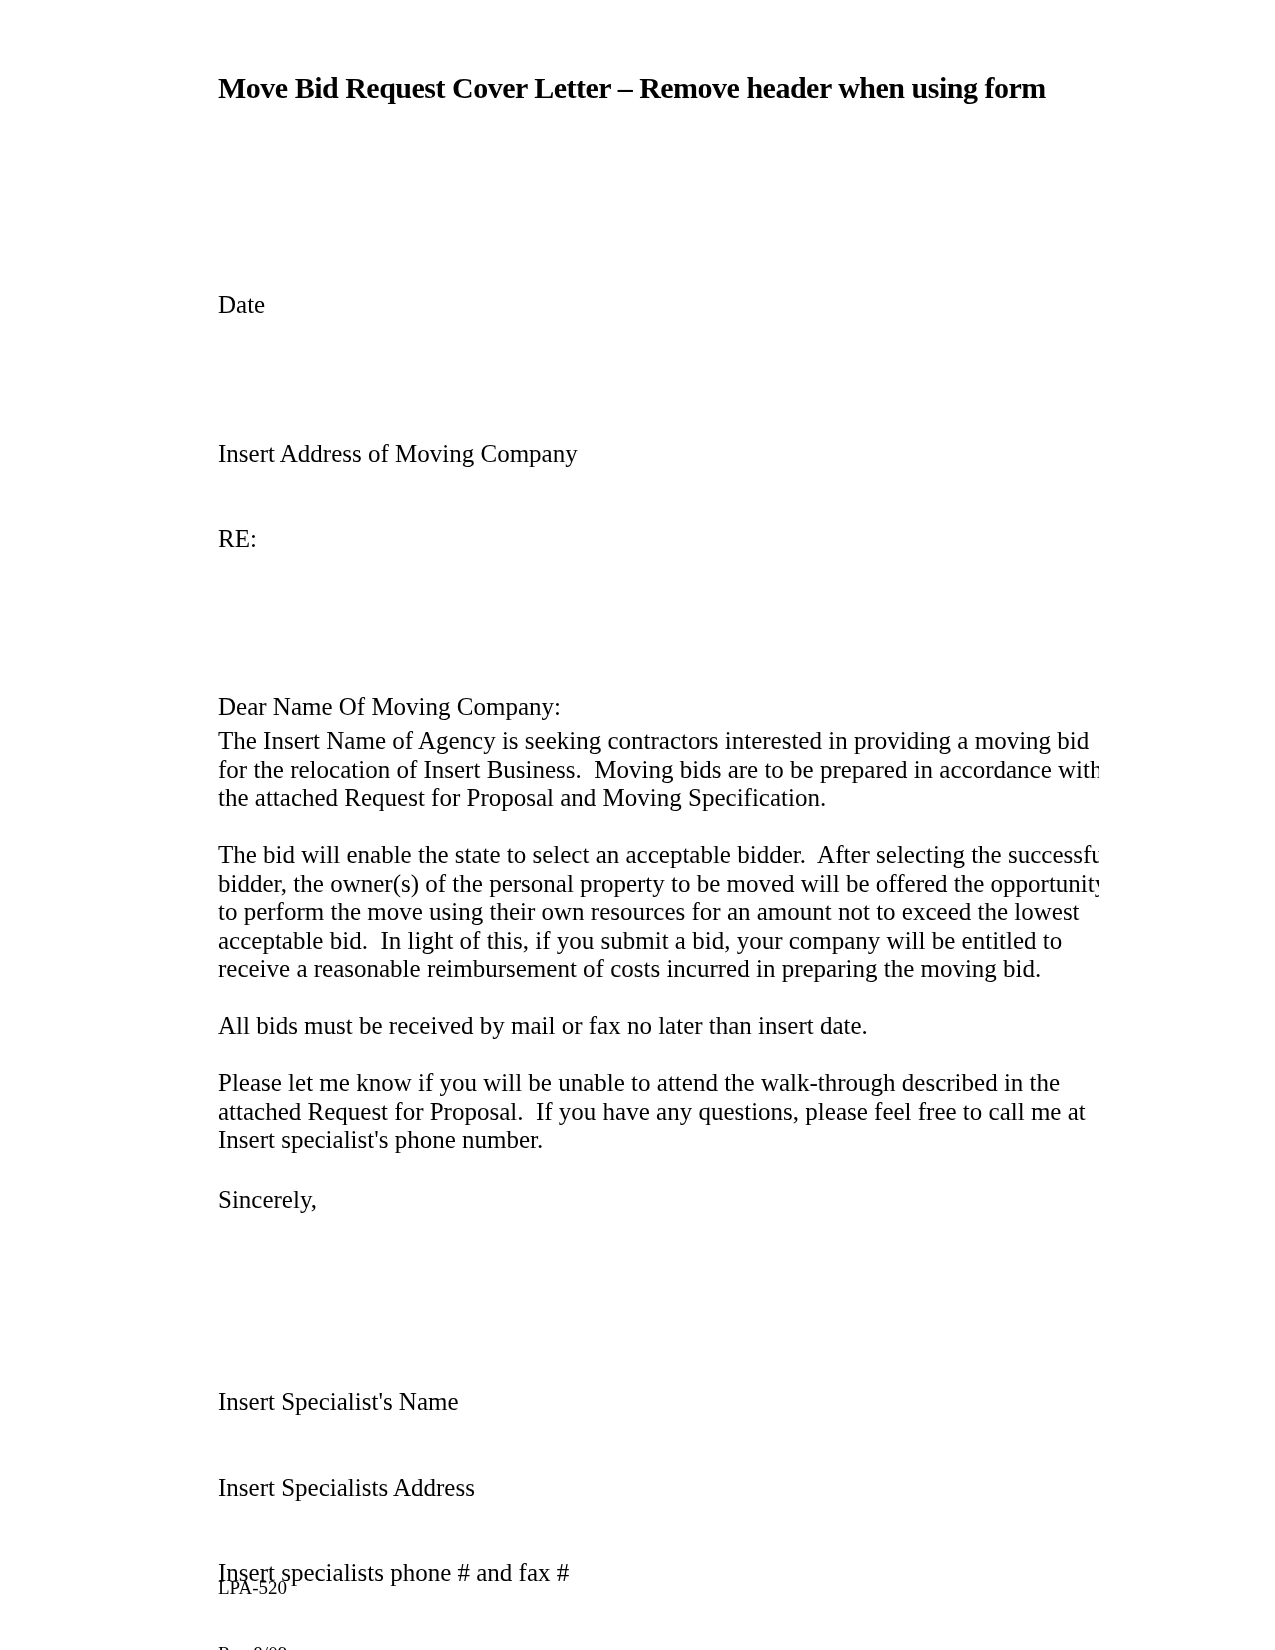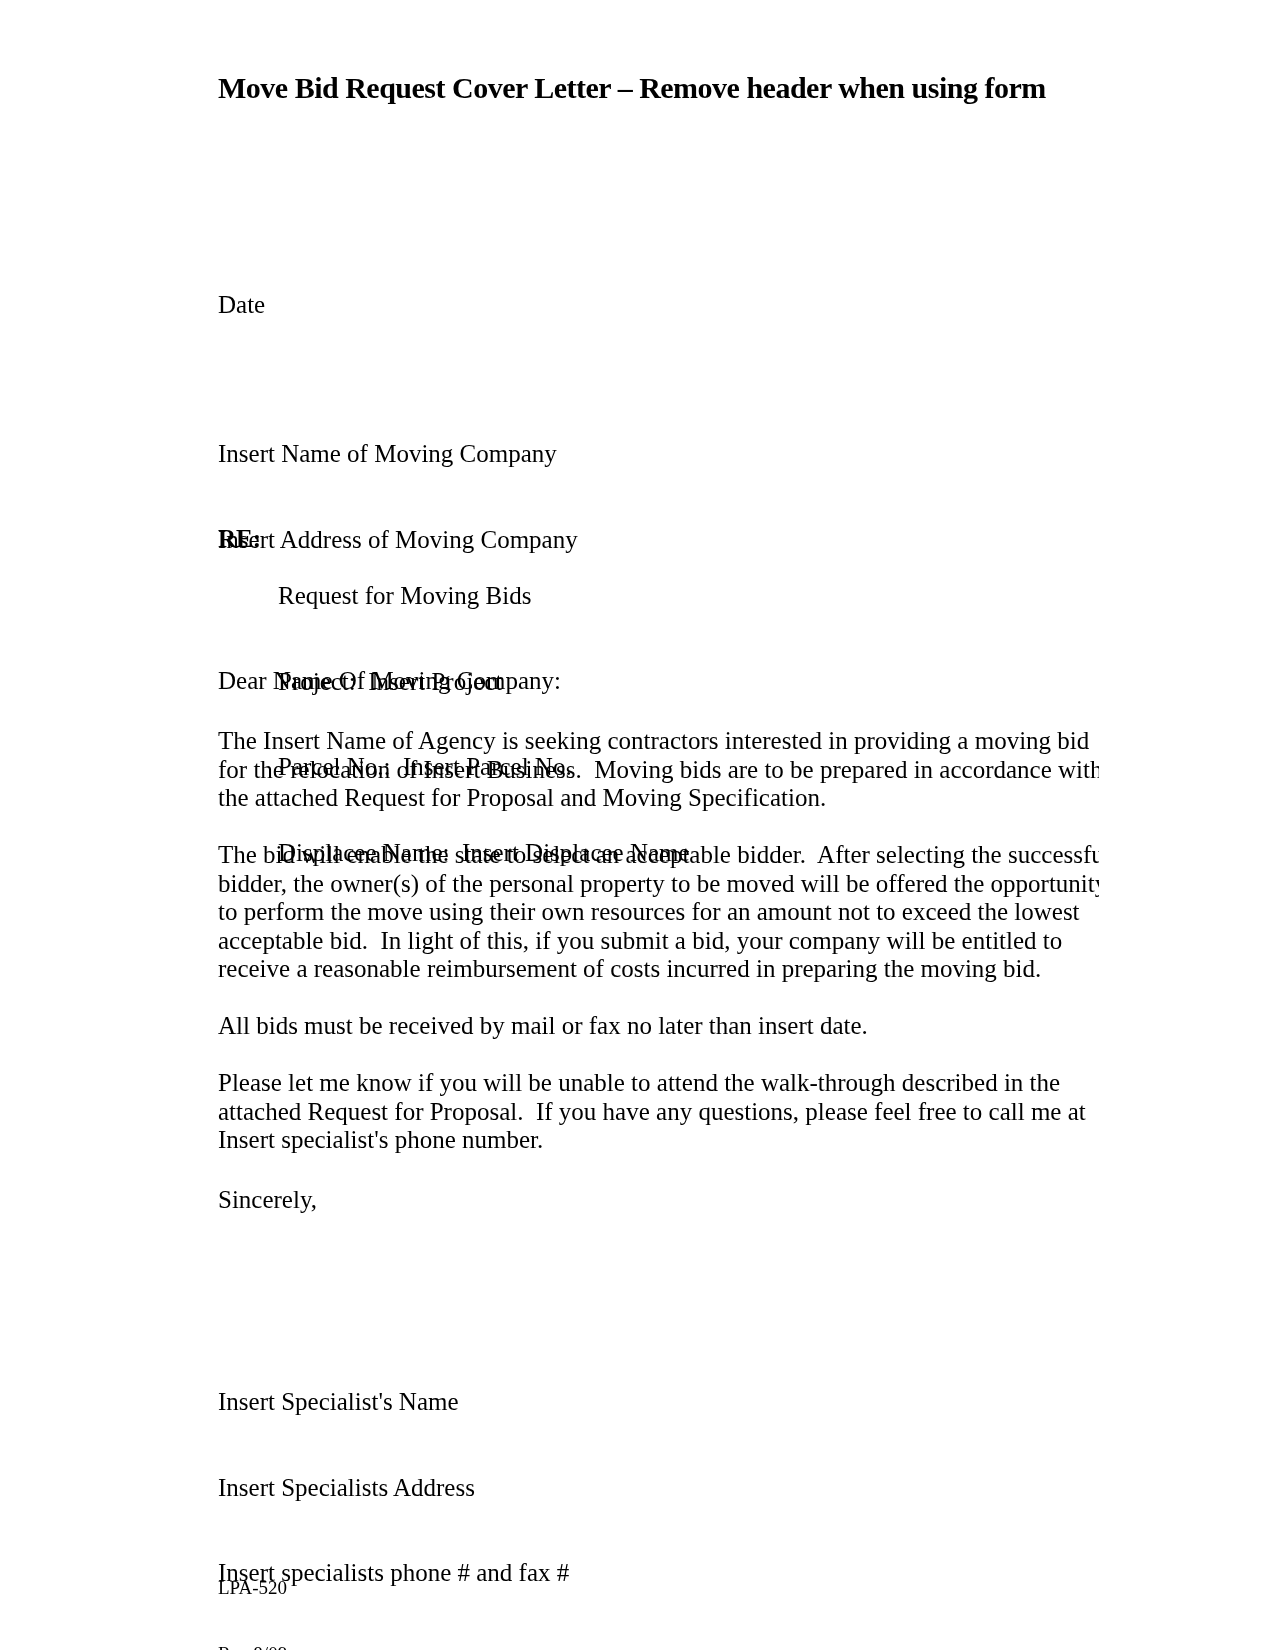--- a/index.html
+++ b/index.html
@@ -23,22 +23,22 @@
     top: 70px;
     font-size: 30px;
     line-height: 36px;
     font-weight: bold;
     letter-spacing: -0.5px;
     white-space: nowrap;
   }
   .date-block      { top: 291px; }
   .recipient-block { top: 383px; }
   .re-block        { top: 525px; display: flex; align-items: flex-start; }
-  .re-label        { width: 60px; flex: 0 0 60px; white-space: pre; font-weight: bold; }
-  .salutation      { top: 667px; }
+  .re-label        { width: 60px; flex: 0 0 60px; white-space: pre; }
+  .salutation      { top: 693px; }
   .para            { width: 900px; }
   .para-1          { top: 727px; }
   .para-2          { top: 841px; }
   .para-3          { top: 1012px; }
   .para-4          { top: 1069px; }
   .closing         { top: 1186px; }
   .signature-block { top: 1331px; }
   .footer-block {
     top: 1533px;
     font-size: 19px;
@@ -48,32 +48,25 @@
 </head>
 <body>
 
 <div class="page">
 
   <div class="blk doc-title">Move Bid Request Cover Letter – Remove header when using form</div>
 
   <div class="blk date-block">Date</div>
 
   <div class="blk recipient-block">
-    <div>Insert Name of Moving Company</div>
     <div>Insert Address of Moving Company</div>
   </div>
 
   <div class="blk re-block">
     <div class="re-label">RE:</div>
-    <div>
-      <div>Request for Moving Bids</div>
-      <div>Project:  Insert Project</div>
-      <div>Parcel No.:  Insert Parcel No.</div>
-      <div>Displacee Name:  Insert Displacee Name</div>
-    </div>
   </div>
 
   <div class="blk salutation">Dear Name Of Moving Company:</div>
 
   <div class="blk para para-1">The Insert Name of Agency is seeking contractors interested in providing a moving bid for the relocation of Insert Business.  Moving bids are to be prepared in accordance with the attached Request for Proposal and Moving Specification.</div>
 
   <div class="blk para para-2">The bid will enable the state to select an acceptable bidder.  After selecting the successful bidder, the owner(s) of the personal property to be moved will be offered the opportunity to perform the move using their own resources for an amount not to exceed the lowest acceptable bid.  In light of this, if you submit a bid, your company will be entitled to receive a reasonable reimbursement of costs incurred in preparing the moving bid.</div>
 
   <div class="blk para para-4">Please let me know if you will be unable to attend the walk-through described in the attached Request for Proposal.  If you have any questions, please feel free to call me at Insert specialist's phone number.</div>
 

